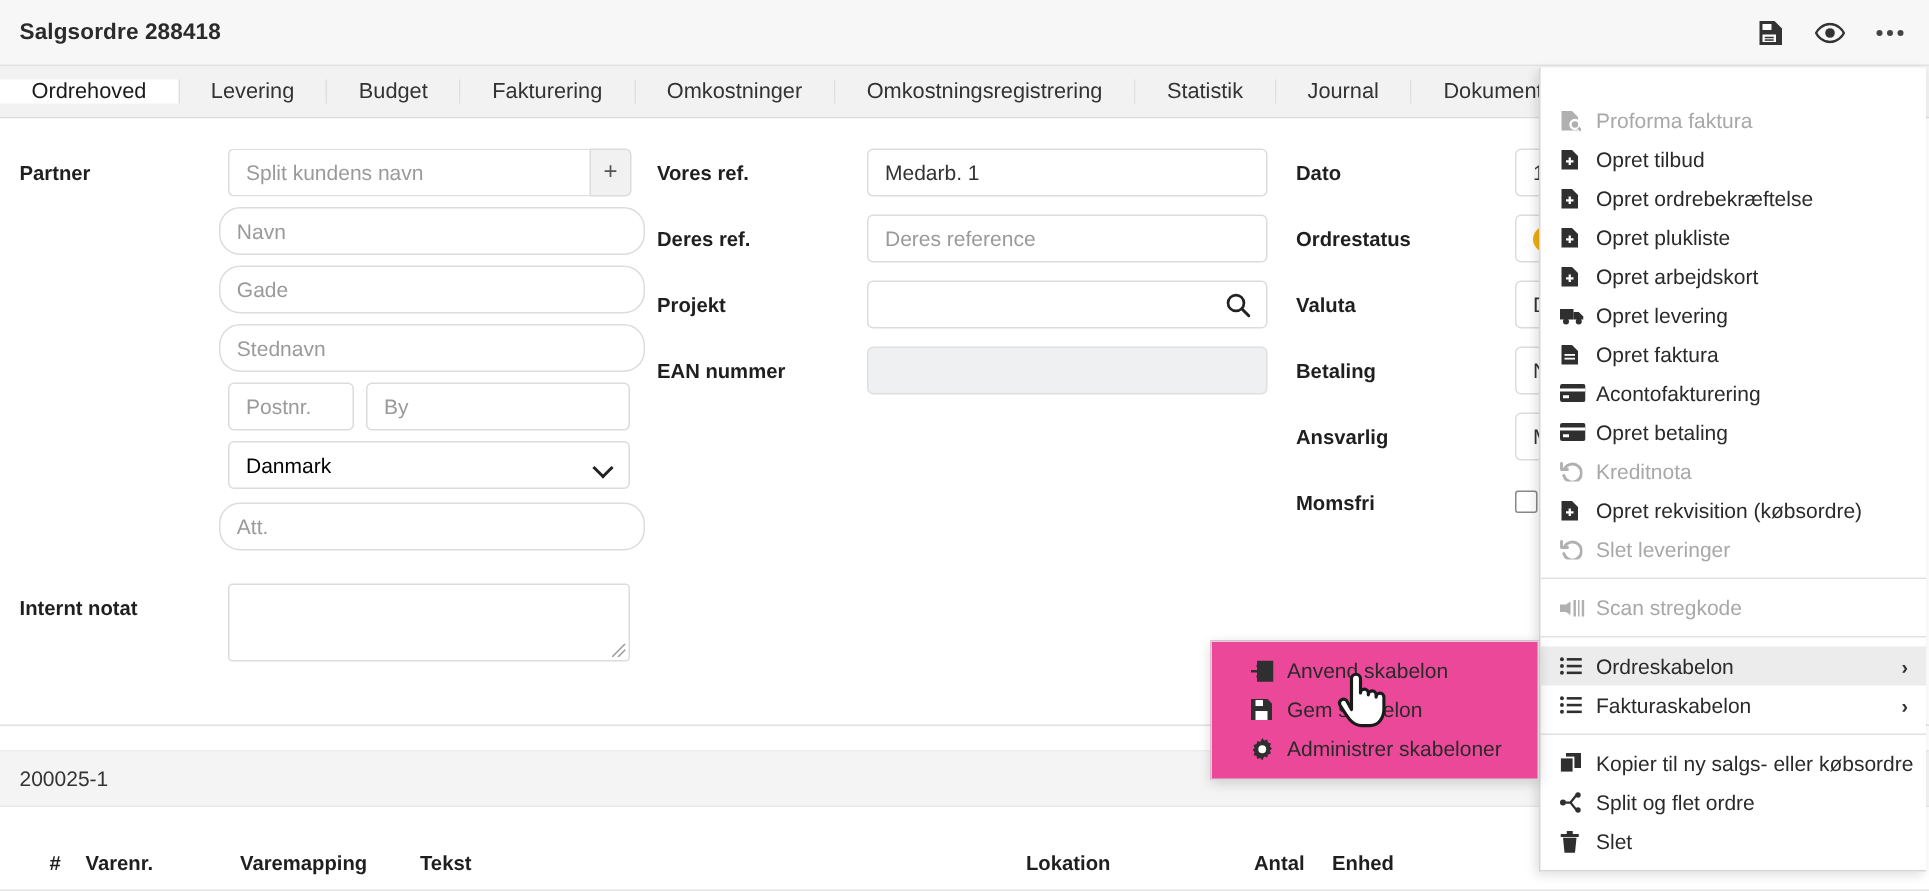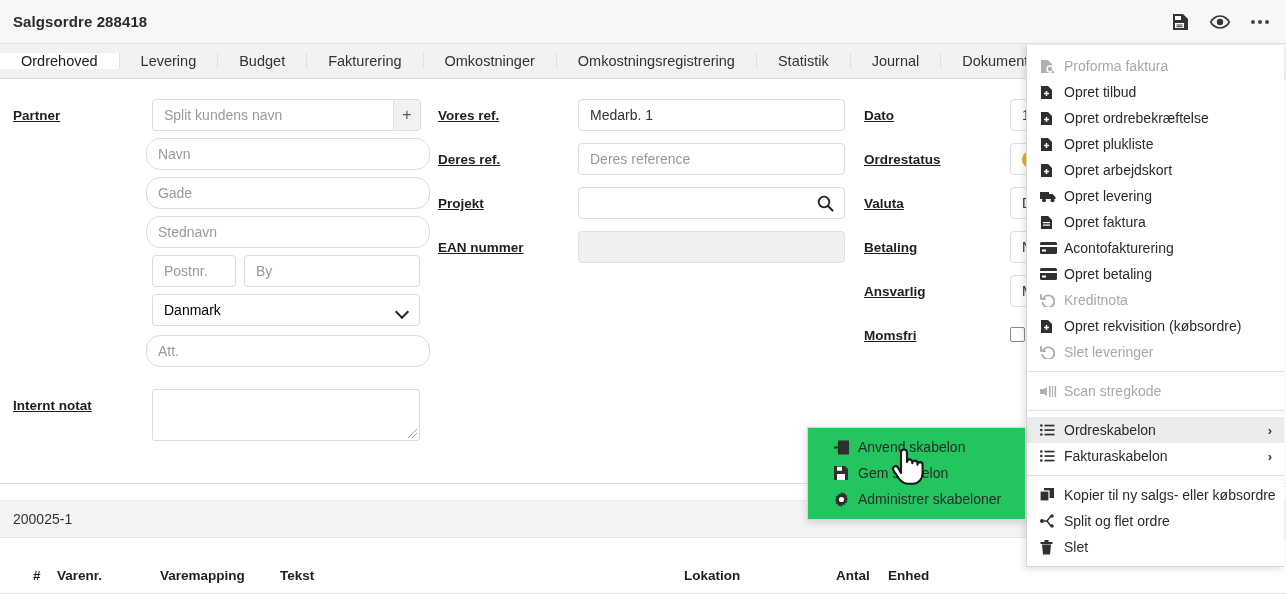--- a/index.html
+++ b/index.html
@@ -50,21 +50,21 @@
   .form-area { position: absolute; left: 0; top: 79px; width: 1286px; height: 404px; background: #fff; }
 
   .col { position: absolute; top: 0; }
   .col-1 { left: 0; width: 430px; }
   .col-2 { left: 430px; width: 425px; }
   .col-3 { left: 855px; width: 431px; }
 
   .row { position: relative; display: flex; align-items: flex-start; }
   .lbl {
     font-size: 13.5px; font-weight: bold; color: #1f1f1f;
-    padding-top: 9px; white-space: nowrap; text-decoration: underline;
+    padding-top: 9px; white-space: nowrap;
   }
   .col-1 .lbl { width: 152px; padding-left: 13px; }
   .col-2 .lbl { width: 148px; padding-left: 8px; }
   .col-3 .lbl { width: 155px; padding-left: 9px; }
 
   .inp {
     height: 32px; border: 1px solid #dcdcdc; border-radius: 4px;
     background: #fff; font-size: 14px; color: #333;
     display: flex; align-items: center; padding: 0 11px;
     font-family: "Liberation Sans", sans-serif;
@@ -131,42 +131,42 @@
     font-size: 13.5px; font-weight: bold; color: #1f1f1f;
   }
   .th { position: absolute; white-space: nowrap; }
 
   
   .menu {
     position: absolute; left: 1026px; top: 45px; width: 258px;
     background: #fff; border: 1px solid #d6d6d6;
     border-top: none; border-right: none;
     box-shadow: -2px 2px 7px rgba(0,0,0,.13);
-    padding: 8px 0 6px 0; z-index: 50;
+    padding: 22px 0 6px 0; z-index: 50;
   }
   .mi {
     display: flex; align-items: center; height: 26px;
     padding: 0 12px 0 13px; font-size: 14px; color: #2a2a2a;
     cursor: pointer; position: relative;
   }
   .mi.disabled { color: #a8a8a8; cursor: default; }
   .mi.hl { background: #ececec; }
   .mi-ico {
     width: 21px; min-width: 21px; display: flex; align-items: center;
     justify-content: flex-start; color: #2f2f2f;
   }
   .mi.disabled .mi-ico { color: #b0b0b0; }
   .mi-lbl { margin-left: 3px; white-space: nowrap; }
   .mi-arrow { margin-left: auto; font-size: 13px; color: #333; font-weight: bold; }
   .msep { height: 1px; background: #e2e2e2; margin: 6px 0; }
 
   
   .submenu {
     position: absolute; left: 807px; top: 427px; width: 219px;
-    background: #22c55e; border: 1px solid #d6d6d6;
+    background: #ec4899; border: 1px solid #d6d6d6;
     box-shadow: 0 2px 8px rgba(0,0,0,.16);
     padding: 6px 0 7px 0; z-index: 60;
   }
   .smi {
     display: flex; align-items: center; height: 26px;
     padding: 0 12px 0 26px; font-size: 14px; color: #2a2a2a; cursor: pointer;
   }
   .smi-ico { width: 21px; min-width: 21px; display: flex; align-items: center; color: #2f2f2f; }
   .smi-lbl { margin-left: 3px; white-space: nowrap; }
 

